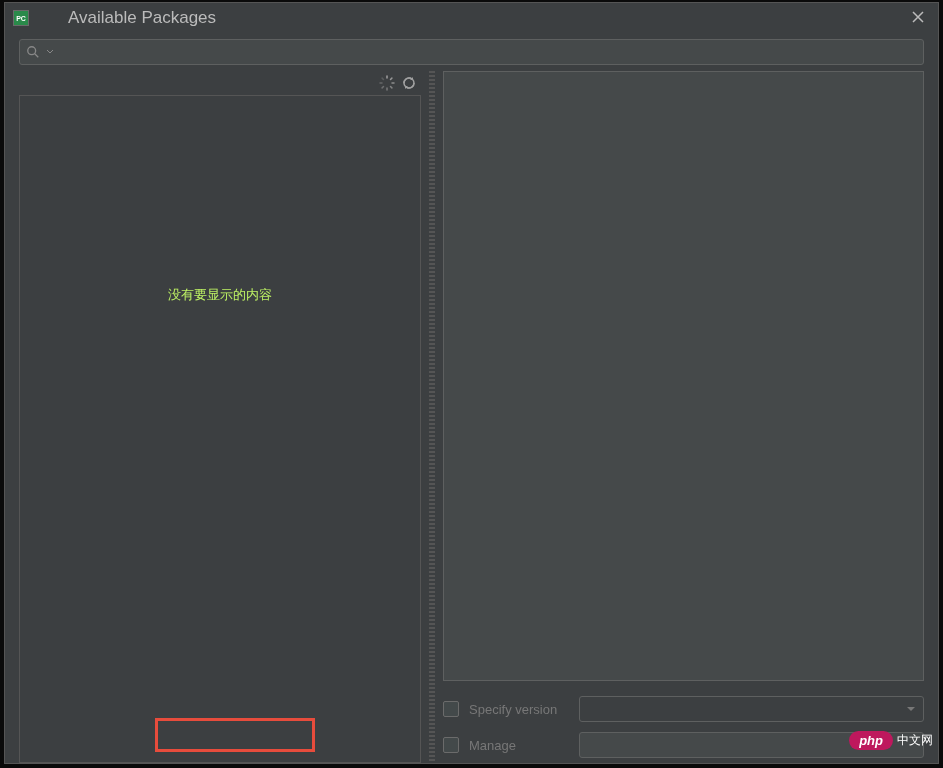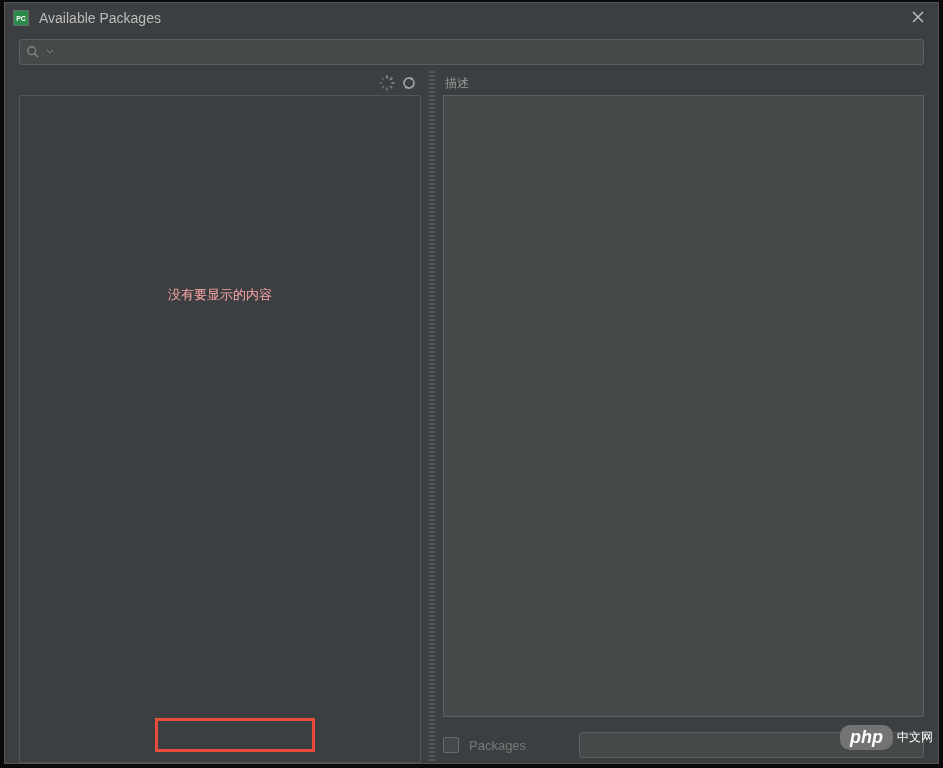--- a/index.html
+++ b/index.html
@@ -41,22 +41,23 @@
       margin-right: 10px;
       display: flex;
       align-items: center;
       justify-content: center;
       font-size: 7px;
       color: #fff;
       font-weight: bold;
     }
     .title {
       color: #bbbbbb;
-      font-size: 14px;
-      flex: 1;
+      font-size: 17px;
+      flex: 1;
+      margin-left: 29px;
     }
     .close-btn {
       color: #bbbbbb;
       font-size: 16px;
       cursor: pointer;
       width: 24px;
       text-align: center;
     }
     .search-row {
       padding: 6px 14px;
@@ -119,21 +120,21 @@
     .left-content {
       flex: 1;
       border: 1px solid #555;
       background: #3c3f41;
       display: flex;
       align-items: flex-start;
       justify-content: center;
       padding-top: 190px;
     }
     .empty-text {
-      color: #fca5a5;
+      color: #bef264;
       font-size: 13px;
     }
     .splitter {
       width: 6px;
       background: repeating-linear-gradient(
         to bottom,
         #555 0px, #555 2px,
         #3c3f41 2px, #3c3f41 4px
       );
       cursor: ew-resize;
@@ -237,23 +238,23 @@
     }
     .watermark {
       position: absolute;
       right: 10px;
       bottom: 18px;
       display: flex;
       align-items: center;
       gap: 4px;
     }
     .watermark-badge {
-      background: #737373;
+      background: #be185d;
       color: #fff;
-      font-size: 18px;
+      font-size: 13px;
       font-weight: bold;
       font-style: italic;
       padding: 2px 10px;
       border-radius: 10px;
     }
     .watermark-text {
       color: #ffffff;
       font-size: 12px;
     }
   </style>
@@ -307,26 +308,32 @@
         </svg>
       </div>
       <div class="left-content">
         <div class="empty-text">没有要显示的内容</div>
       </div>
     </div>
 
     <div class="splitter"></div>
 
     <div class="right-panel">
-      <div class="desc-label">描述</div>
       <div class="desc-box"></div>
       <div class="options-area">
         <div class="option-row">
           <div class="checkbox"></div>
-          <div class="option-label">Packages</div>
+          <div class="option-label">Specify version</div>
+          <div class="option-select">
+            <div class="select-arrow"></div>
+          </div>
+        </div>
+        <div class="option-row">
+          <div class="checkbox"></div>
+          <div class="option-label">Manage</div>
           <div class="option-input"></div>
         </div>
       </div>
     </div>
   </div>
 
 </div>
 
 <div class="highlight-box"></div>
 

